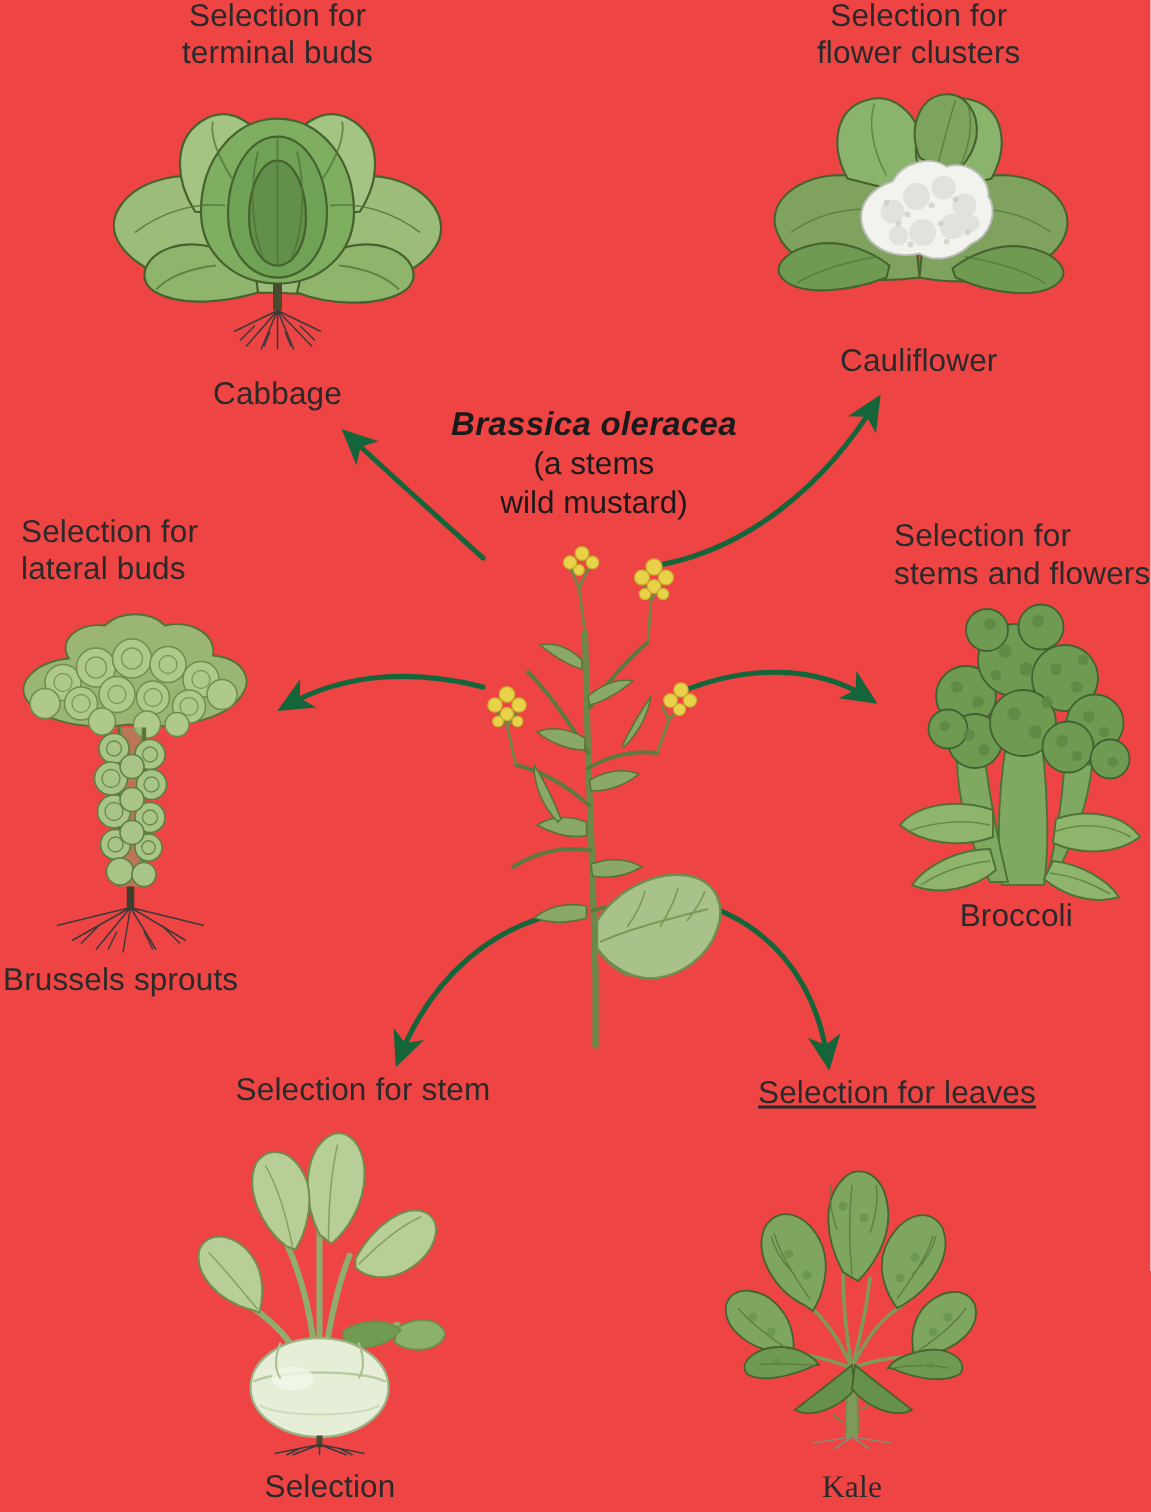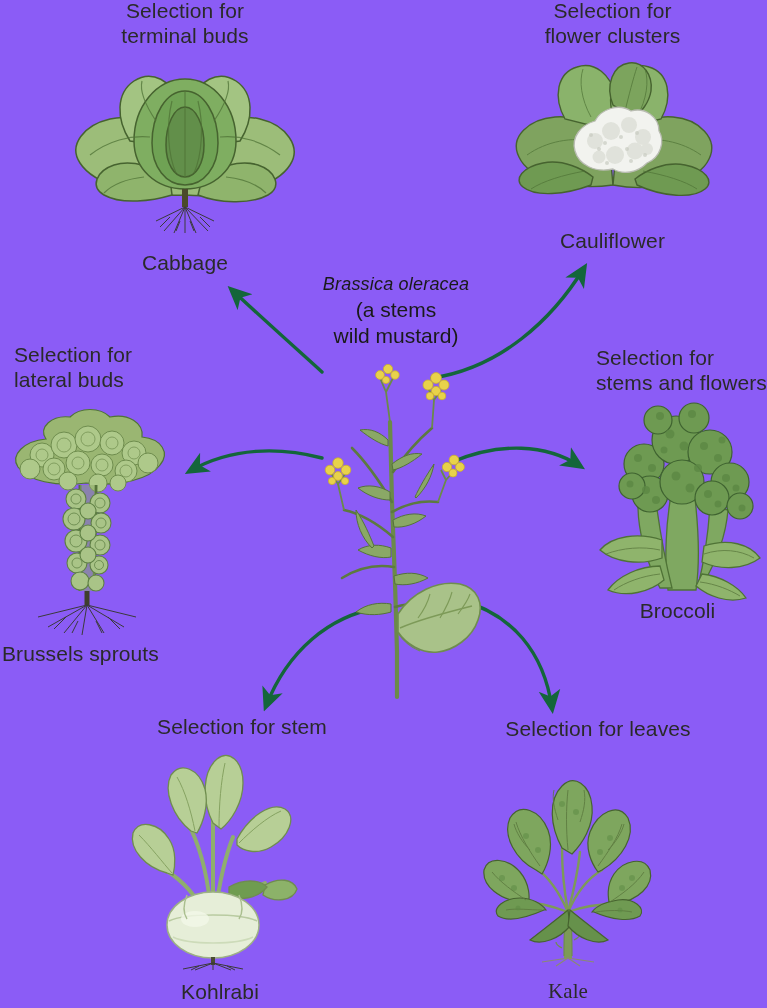--- a/index.html
+++ b/index.html
@@ -5,40 +5,40 @@
   html,body{margin:0;padding:0;background:#ffffff;}
   body{
     font-family:"Liberation Sans","DejaVu Sans",sans-serif;
     color:#2a2a2a;
     -webkit-font-smoothing:antialiased;
   }
   #stage{
     position:relative;
     width:767px;
     height:1008px;
-    background:#8b5cf6;
+    background:#ef4444;
     overflow:hidden;
   }
   .lbl{
     position:absolute;
     font-size:21px;
     line-height:25px;
     color:#2a2a2a;
     white-space:pre-line;
     letter-spacing:.1px;
   }
   .lbl.ctr{text-align:center;}
   .sci{
     position:absolute;
     text-align:center;
     line-height:26px;
     font-size:21px;
     color:#1a1a1a;
   }
-  .sci .bin{font-weight:normal;font-style:italic;font-size:18px;letter-spacing:.2px;}
+  .sci .bin{font-weight:bold;font-style:italic;font-size:22px;letter-spacing:.2px;}
   svg.art, svg.arrows{position:absolute;left:0;top:0;overflow:visible;}
   svg.arrows{width:767px;height:1008px;pointer-events:none;}
   .plant{position:absolute;}
 </style>
 </head>
 <body>
 
 <div id="stage">
 
   <svg class="arrows" viewBox="0 0 767 1008">
@@ -430,23 +430,23 @@
 
   <div class="lbl" style="left:2px;top:641px;width:240px;">Brussels sprouts</div>
 
   <div class="lbl" style="left:596px;top:345px;width:200px;">Selection for
 stems and flowers</div>
 
   <div class="lbl ctr" style="left:590px;top:598px;width:175px;">Broccoli</div>
 
   <div class="lbl ctr" style="left:92px;top:714px;width:300px;">Selection for stem</div>
 
-  <div class="lbl ctr" style="left:100px;top:979px;width:240px;">Kohlrabi</div>
-
-  <div class="lbl ctr" style="left:438px;top:716px;width:320px;">Selection for leaves</div>
+  <div class="lbl ctr" style="left:100px;top:979px;width:240px;">Selection</div>
+
+  <div class="lbl ctr" style="left:438px;top:716px;width:320px;text-decoration:underline;">Selection for leaves</div>
 
   <div class="lbl ctr" style="left:478px;top:979px;width:180px;font-family:Liberation Serif, serif;">Kale</div>
 
   <div class="sci" style="left:278px;top:270px;width:236px;">
     <span class="bin">Brassica oleracea</span><br>
     <span>(a stems</span><br>
     <span>wild mustard)</span>
   </div>
 
 </div>

